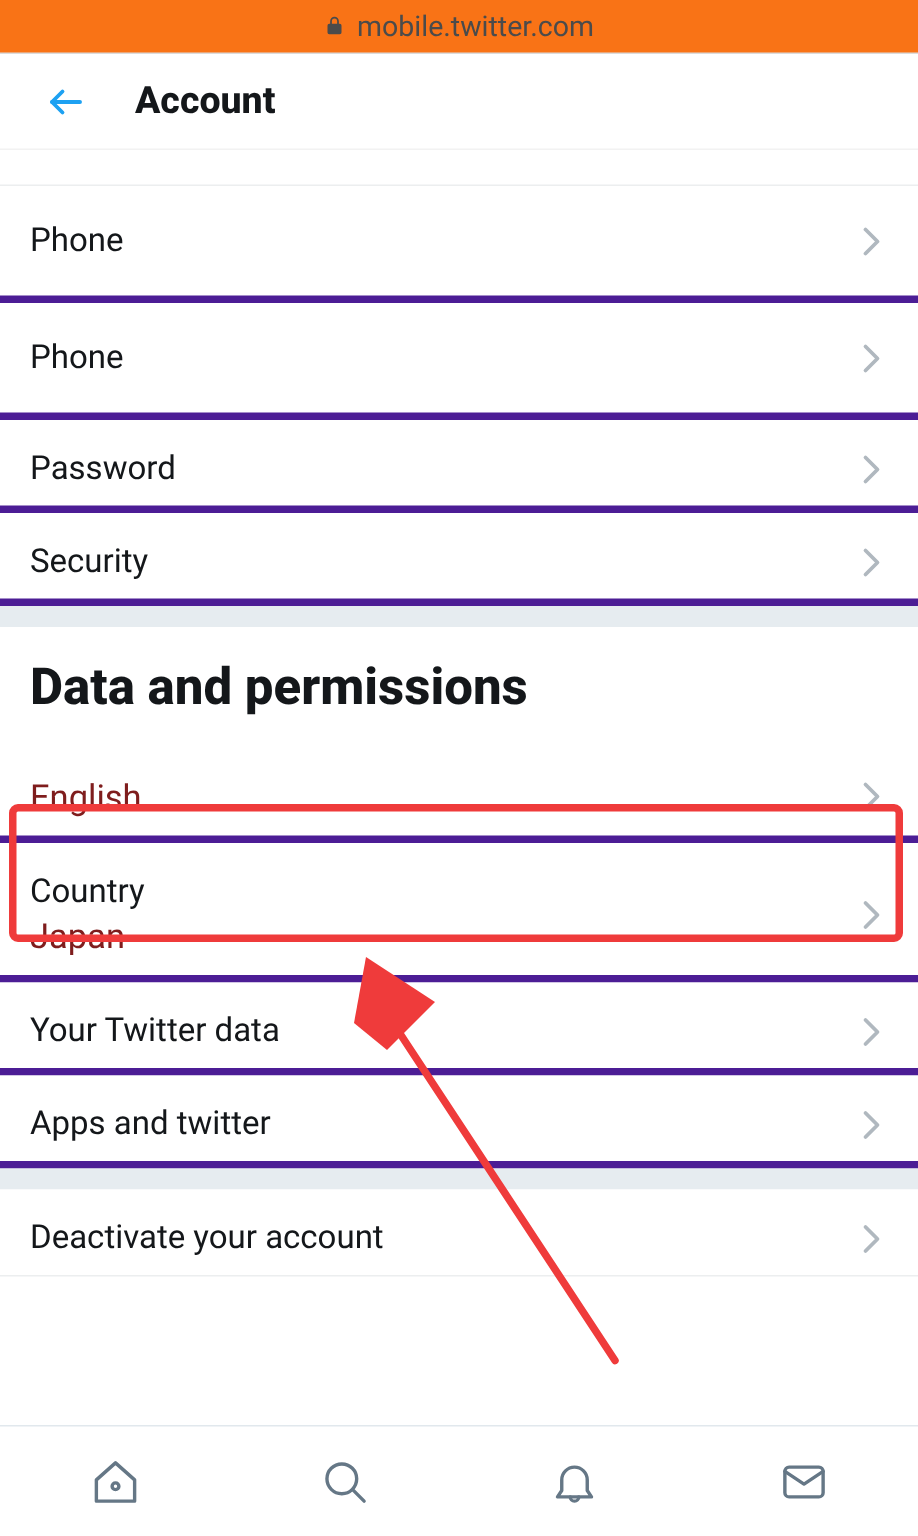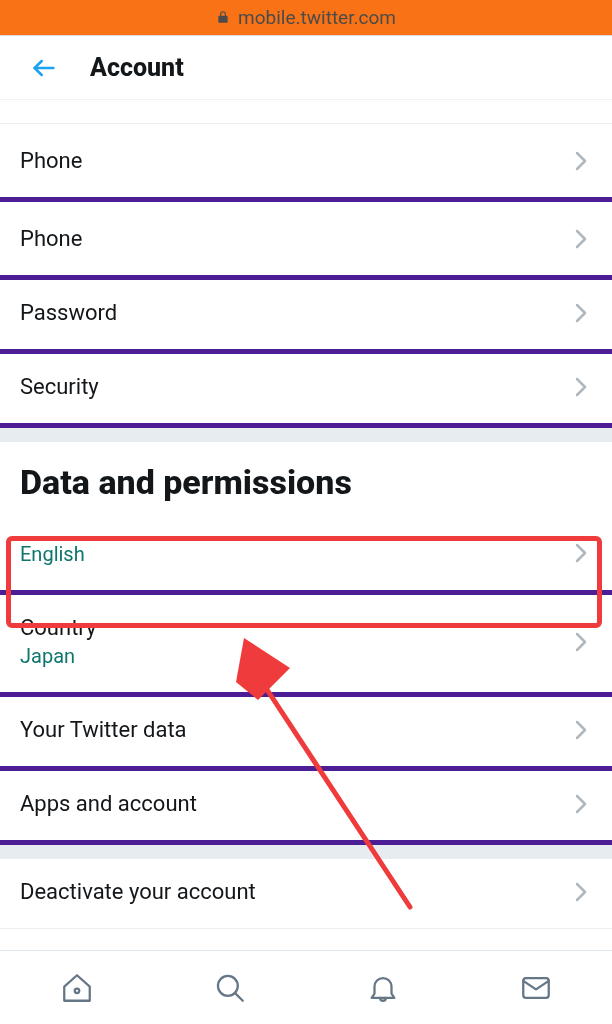--- a/index.html
+++ b/index.html
@@ -34,24 +34,24 @@
 
     .list-item {
       display: flex;
       align-items: center;
       justify-content: space-between;
       padding: 24px 20px;
       border-bottom: 5px solid #4c1d95;
       cursor: pointer;
       background: #fff;
     }
-    .list-item.tight { padding-top: 20px; padding-bottom: 24px; }
+    .list-item.tight { padding-top: 20px; padding-bottom: 12px; }
     .list-item .item-text { display: flex; flex-direction: column; gap: 2px; }
     .item-label { font-size: 22px; color: #14171a; font-weight: 400; }
-    .item-sub { font-size: 20px; color: #0f766e; margin-top: 2px; }
+    .item-sub { font-size: 23px; color: #7f1d1d; margin-top: 2px; }
 
     .chevron { width: 14px; height: 22px; flex: 0 0 auto; margin-right: 4px; }
     .chevron svg { display:block; }
 
     .section-gap { height: 14px; background: #e6ecf0; }
 
     .section-header { padding: 20px 20px 18px 20px; font-size: 34px; font-weight: 800; color: #14171a; }
 
     .highlight-box {
       position: absolute;
@@ -181,21 +181,21 @@
       </div>
     <span class="chevron">
         <svg width="14" height="22" viewBox="0 0 14 22" fill="none" stroke="#b0b8bf" stroke-width="2.5" stroke-linecap="round" stroke-linejoin="round">
           <polyline points="3,3 11,11 3,19"></polyline>
         </svg>
       </span>
   </div>
 
   <div class="list-item tight">
     <div class="item-text">
-        <span class="item-label">Apps and account</span>
+        <span class="item-label">Apps and twitter</span>
       </div>
     <span class="chevron">
         <svg width="14" height="22" viewBox="0 0 14 22" fill="none" stroke="#b0b8bf" stroke-width="2.5" stroke-linecap="round" stroke-linejoin="round">
           <polyline points="3,3 11,11 3,19"></polyline>
         </svg>
       </span>
   </div>
 
   <div class="section-gap"></div>
 

